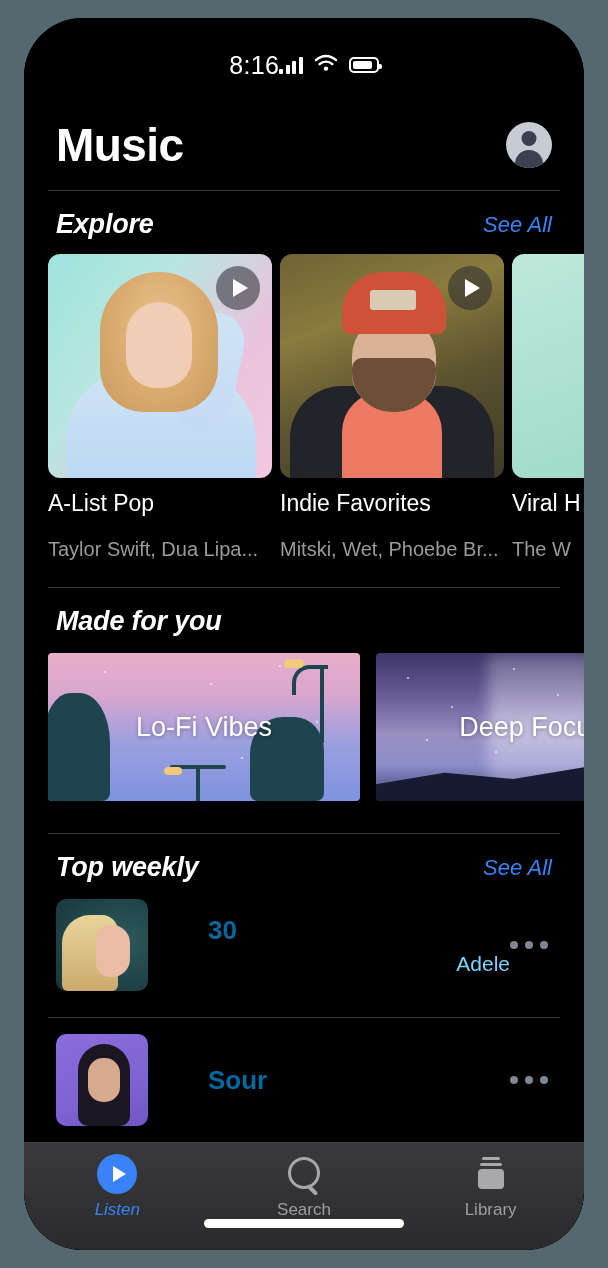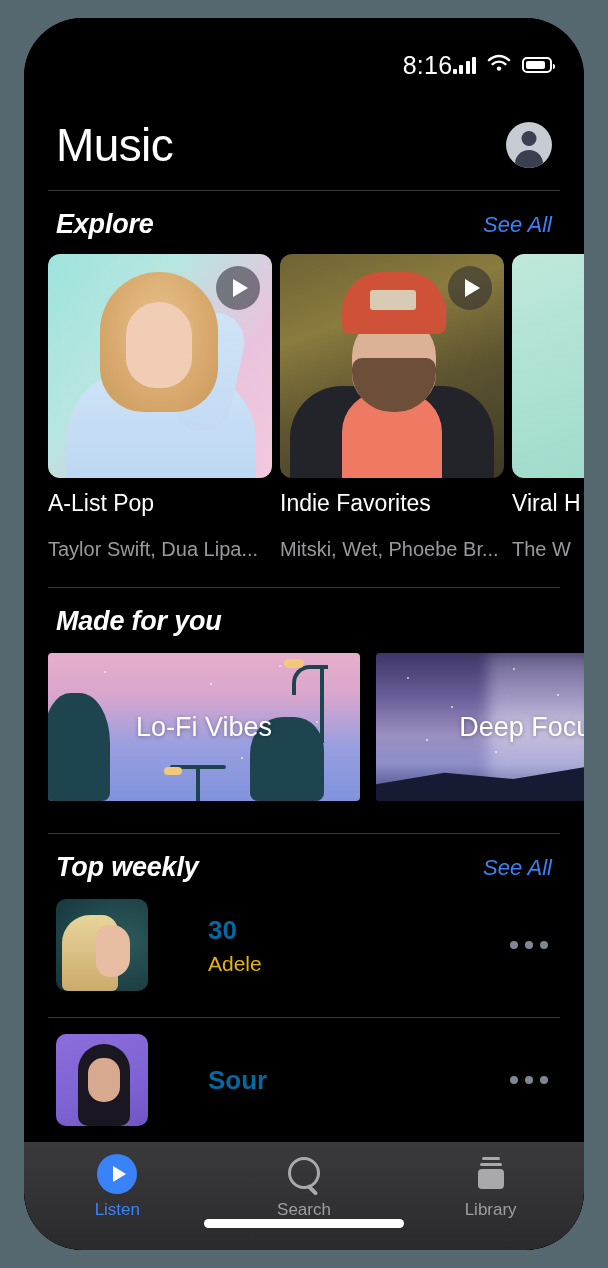--- a/index.html
+++ b/index.html
@@ -20,21 +20,21 @@
   }
   .screen {
     position: absolute; left: 0; top: 0;
     width: 560px; height: 1232px;
     background: #000; border-radius: 58px; overflow: hidden;
   }
 
   
   .statusbar {
     position: absolute; top: 0; left: 0; width: 560px; height: 72px;
-    display: flex; align-items: center; justify-content: flex-end;
+    display: flex; align-items: center; justify-content: center;
     padding: 22px 32px 0 32px;
   }
   .status-time { color: #fff; font-size: 25px; font-weight: 500; letter-spacing: .3px; }
   .status-icons { display: flex; align-items: center; gap: 11px; }
   .signal { display: flex; align-items: flex-end; gap: 2.5px; height: 17px; }
   .signal i { display: block; width: 4px; background: #fff; border-radius: 1px; }
   .signal i:nth-child(1) { height: 5px; }
   .signal i:nth-child(2) { height: 9px; }
   .signal i:nth-child(3) { height: 13px; }
   .signal i:nth-child(4) { height: 17px; }
@@ -48,21 +48,21 @@
   }
   .battery b { display: block; height: 100%; width: 86%; background: #fff; border-radius: 2px; }
 
   
   .content { position: absolute; top: 72px; left: 0; width: 560px; height: 1160px; }
 
   .appheader {
     display: flex; align-items: center; justify-content: space-between;
     padding: 28px 32px 0 32px;
   }
-  .app-title { color: #fff; font-size: 46px; font-weight: normal; letter-spacing: -.6px; }
+  .app-title { color: #fff; font-size: 46px; font-weight: bold; letter-spacing: -.6px; }
   .avatar {
     width: 46px; height: 46px; border-radius: 50%;
     background: #c6cbd4; position: relative; overflow: hidden;
   }
   .avatar::before {
     content: ""; position: absolute; left: 50%; top: 9px; transform: translateX(-50%);
     width: 15px; height: 15px; border-radius: 50%; background: #3a4050;
   }
   .avatar::after {
     content: ""; position: absolute; left: 50%; top: 28px; transform: translateX(-50%);
@@ -210,21 +210,21 @@
   .stars { position: absolute; inset: 0; opacity: .75; }
   .stars i { position: absolute; width: 2px; height: 2px; background: #fff; border-radius: 50%; }
 
   
   .track { display: flex; align-items: center; padding: 16px 32px 0 32px; }
   .track-art {
     width: 92px; height: 92px; border-radius: 10px; flex: 0 0 auto; overflow: hidden; position: relative;
   }
   .track-meta { margin-left: 60px; flex: 1 1 auto; }
   .track-title { color: #0369a1; font-size: 26px; font-weight: bold; }
-  .track-artist { color: #eab308; font-size: 21px; margin-top: 6px; }
+  .track-artist { color: #7dd3fc; font-size: 21px; margin-top: 6px; text-align: right; }
   .more-dots { display: flex; gap: 7px; flex: 0 0 auto; padding-right: 4px; }
   .more-dots i { width: 8px; height: 8px; border-radius: 50%; background: #7e8792; display: block; }
 
   .art-30 { background: radial-gradient(ellipse at 70% 45%,#2e5a5c 0%,#1f4447 60%,#16343a 100%); }
   .art-30 .hair {
     position: absolute; left: 6px; top: 16px; width: 56px; height: 76px;
     background: linear-gradient(180deg,#e8d49a,#cbab6c); border-radius: 28px 16px 6px 6px;
   }
   .art-30 .face {
     position: absolute; left: 40px; top: 26px; width: 34px; height: 52px;
@@ -243,21 +243,21 @@
   
   .tabbar {
     position: absolute; left: 0; bottom: 0; width: 560px; height: 108px;
     background: linear-gradient(180deg,#3a3a3c 0%,#313133 60%,#2a2a2c 100%);
     border-radius: 0 0 58px 58px;
     display: flex; align-items: flex-start; justify-content: space-around;
     padding-top: 12px;
   }
   .tab { width: 150px; display: flex; flex-direction: column; align-items: center; gap: 6px; }
   .tab-label { font-size: 17px; }
-  .tab.active .tab-label { color: #3a82f7; }
+  .tab.active .tab-label { color: #3a82f7; font-style: italic; }
   .tab .tab-label { color: #9d9da2; }
   .play-circle {
     width: 40px; height: 40px; border-radius: 50%; background: #3a82f7;
     display: flex; align-items: center; justify-content: center;
   }
   .play-circle i {
     width: 0; height: 0; margin-left: 4px;
     border-left: 13px solid #fff; border-top: 8px solid transparent; border-bottom: 8px solid transparent;
   }
   .search-icon {

